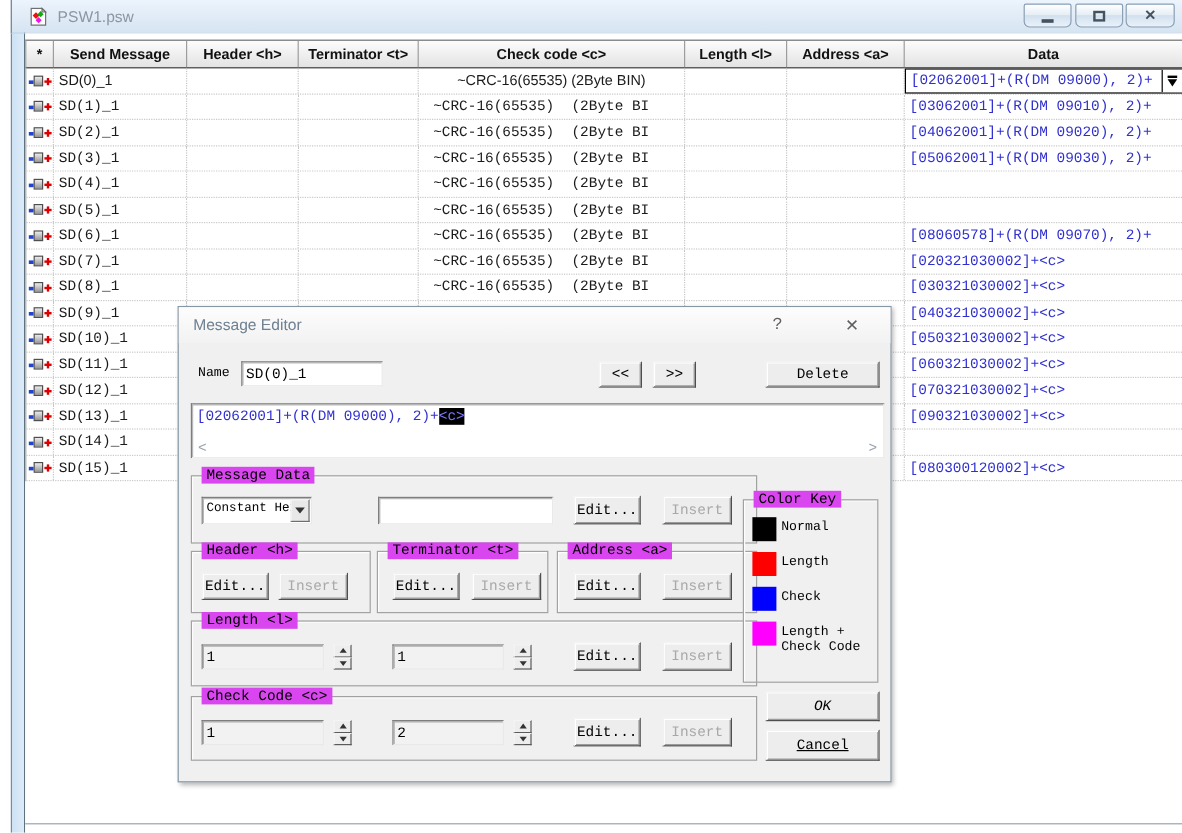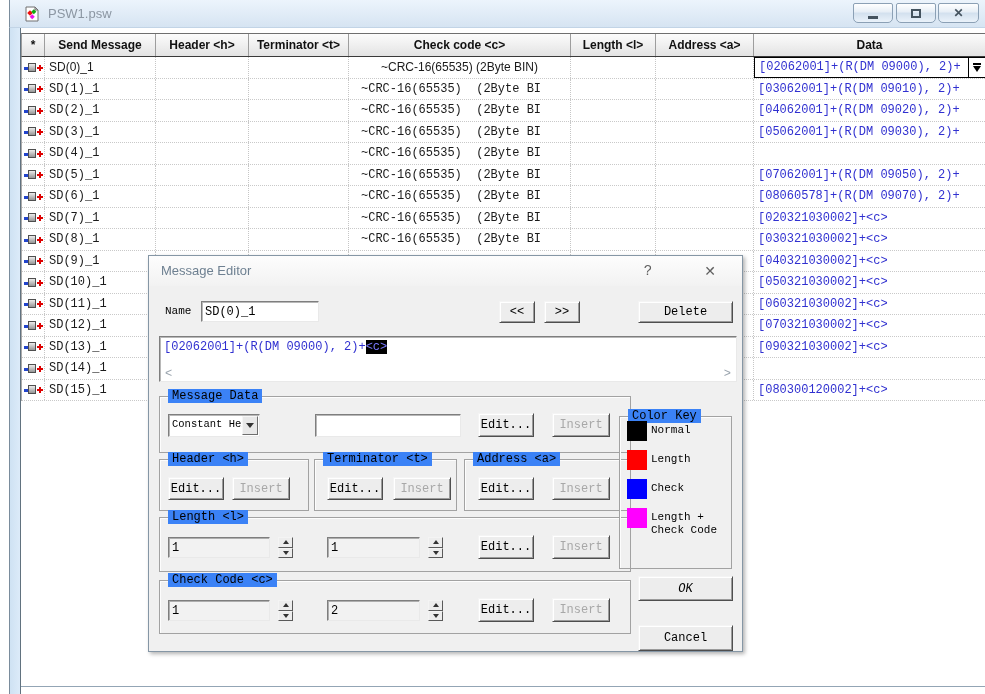--- a/index.html
+++ b/index.html
@@ -91,21 +91,21 @@
   .btn-next{left:395px;top:45px;width:36px;height:22px;}
   .btn-delete{left:489px;top:45px;width:95px;height:22px;}
 
   .msgbox{position:absolute;left:10px;top:80px;width:578px;height:46px;}
   .msgbox .mtext{position:absolute;left:4px;top:3px;font-size:12px;color:#3030d0;white-space:pre;}
   .mhl{background:#000;color:#7a7aff;}
   .mscroll{position:absolute;bottom:1px;font-size:12px;color:#9aa4ae;line-height:12px;}
   .mscroll.l{left:5px;}.mscroll.r{right:5px;}
 
   .group{position:absolute;border:1px solid #a2a2a2;box-shadow:inset 1px 1px 0 #fdfdfd;}
-  .legend{position:absolute;top:-8px;left:8px;background:#3b82f6;padding:0 4px;font-size:12px;white-space:pre;}
+  .legend{position:absolute;top:-8px;left:8px;background:#d946ef;padding:0 4px;font-size:12px;white-space:pre;}
 
   .grp-msgdata{left:10px;top:140px;width:472px;height:57px;}
   .combo{position:absolute;left:8px;top:17px;width:92px;height:23px;}
   .combo-text{position:absolute;left:3px;top:3px;font-size:10.5px;white-space:pre;}
   .combo-arrow{position:absolute;right:1px;top:1px;bottom:1px;width:16px;background:#e8e8e8;
       border:1px solid;border-color:#f6f6f6 #6e6e6e #6e6e6e #f6f6f6;
       display:flex;align-items:center;justify-content:center;}
   .tri-dn{width:0;height:0;border-left:4px solid transparent;border-right:4px solid transparent;border-top:5px solid #333;}
   .tri-up-s{width:0;height:0;border-left:3px solid transparent;border-right:3px solid transparent;border-bottom:4px solid #333;}
   .tri-dn-s{width:0;height:0;border-left:3px solid transparent;border-right:3px solid transparent;border-top:4px solid #333;}
@@ -128,28 +128,28 @@
   .spin1{left:118px;top:19px;}
   .spinfield2{left:167px;top:19px;width:93px;height:21px;}
   .spin2{left:268px;top:19px;}
   .g-edit{left:318px;top:17px;width:56px;height:24px;}
   .g-insert{left:392px;top:17px;width:58px;height:24px;}
   .spin{position:absolute;width:15px;height:21px;display:flex;flex-direction:column;}
   .spin-b{flex:1 1 50%;background:#ededed;border:1px solid;border-color:#f4f4f4 #5a5a5a #5a5a5a #f4f4f4;
       padding:0;display:flex;align-items:center;justify-content:center;cursor:default;}
 
   .grp-colorkey{left:470px;top:160px;width:113px;height:153px;text-decoration:underline;}
-  .ck-items{position:absolute;left:7px;top:4px;right:4px;}
+  .ck-items{position:absolute;left:7px;top:14px;right:4px;}
   .ck-item{display:flex;align-items:flex-start;margin-bottom:9px;}
   .ck-swatch{width:20px;height:20px;flex:0 0 20px;}
   .ck-label{font-size:11px;line-height:13px;padding-top:3px;margin-left:4px;white-space:pre-line;
       font-family:"Liberation Mono","DejaVu Sans Mono",monospace;}
 
   .btn-ok{left:489px;top:320px;width:95px;height:25px;font-style:italic;}
-  .btn-cancel{left:489px;top:369px;width:95px;height:26px;}
+  .btn-cancel{left:489px;top:352px;width:95px;height:26px;text-decoration:underline;}
 </style>
 </head>
 <body>
 
 <div>
   <div class="win">
     <div class="frame-left"></div>
     <div class="titlebar">
       <span class="doc-icon">
         <svg width="16" height="16" viewBox="0 0 16 16">
@@ -234,21 +234,20 @@
             <div class="cell c-empty"></div>
           </div>
           <div class="g-row">
             <div class="cell c-star"><span class="msg-icon"><i class="mi-dot"></i><i class="mi-box"></i><i class="mi-plus-h"></i><i class="mi-plus-v"></i></span></div>
             <div class="cell c-name">SD(5)_1</div>
             <div class="cell c-empty"></div>
             <div class="cell c-empty"></div>
             <div class="cell c-check">~CRC-16(65535)  (2Byte BI</div>
             <div class="cell c-empty"></div>
             <div class="cell c-empty"></div>
-            <div class="cell c-data">[07062001]+(R(DM 09050), 2)+</div>
           </div>
           <div class="g-row">
             <div class="cell c-star"><span class="msg-icon"><i class="mi-dot"></i><i class="mi-box"></i><i class="mi-plus-h"></i><i class="mi-plus-v"></i></span></div>
             <div class="cell c-name">SD(6)_1</div>
             <div class="cell c-empty"></div>
             <div class="cell c-empty"></div>
             <div class="cell c-check">~CRC-16(65535)  (2Byte BI</div>
             <div class="cell c-empty"></div>
             <div class="cell c-empty"></div>
             <div class="cell c-data">[08060578]+(R(DM 09070), 2)+</div>

